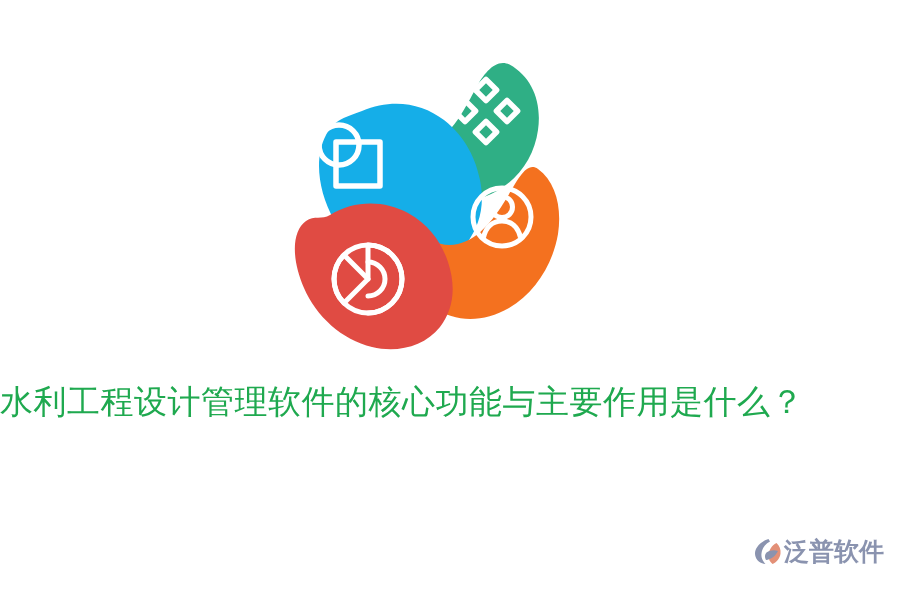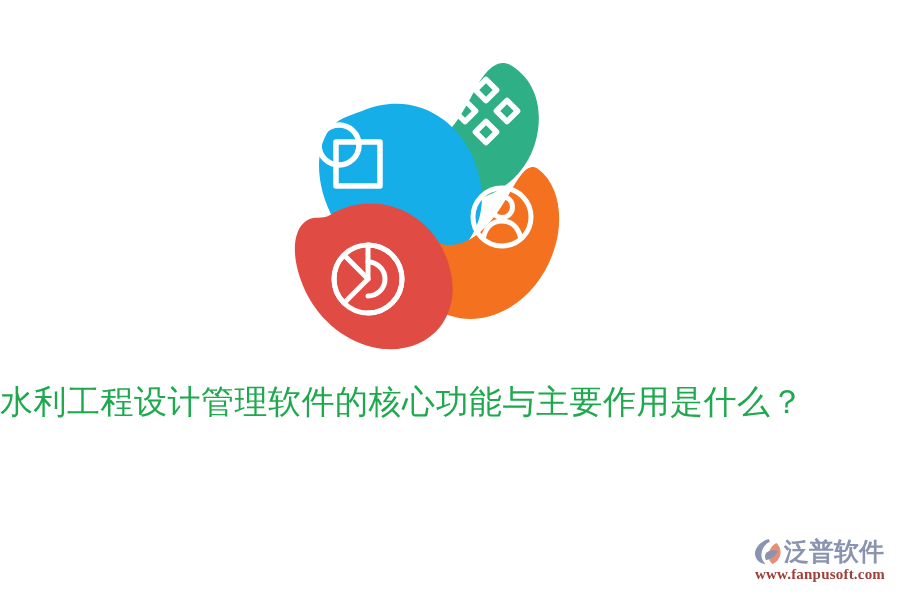--- a/index.html
+++ b/index.html
@@ -185,16 +185,15 @@
           <path fill="#8a93af" d="M14.5,1 C6.5,3.5 1,9.5 1,15.5 C1,21 5.5,25.5 11.5,26
                    C8.5,23 7,19.5 7.5,15.5 C8,10.5 11,6 16,3.5 Z"></path>
           <path fill="#e39077" d="M22.5,5 C25.5,7.5 27,11.5 26.5,15.5 C26,20 23,24 18.5,26
                    C16,24 14.5,21 14.5,18 C14.5,12.5 17.5,7.5 22.5,5 Z"></path>
           <path fill="#8a93af" d="M12.5,14.5 C16,12 20.5,11.5 24,13 C21.5,18 17,21.5 12,22
                    C10.5,19.5 10.5,16.5 12.5,14.5 Z"></path>
         </svg>
       </span>
       <span class="wm-name">泛普软件</span>
     </div>
-    <div class="wm-url">www.fanpusoft.com</div>
   </div>
 
 </div>
 
 </body></html>

